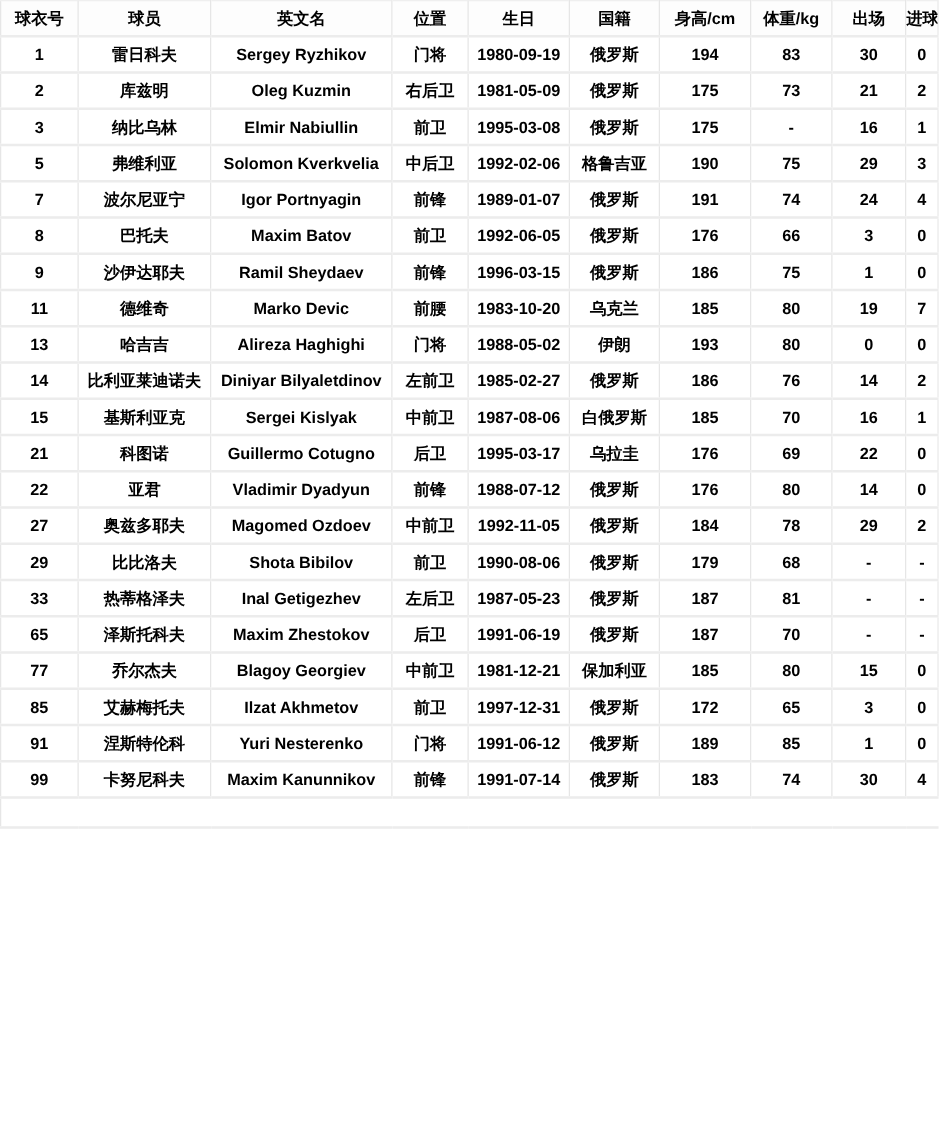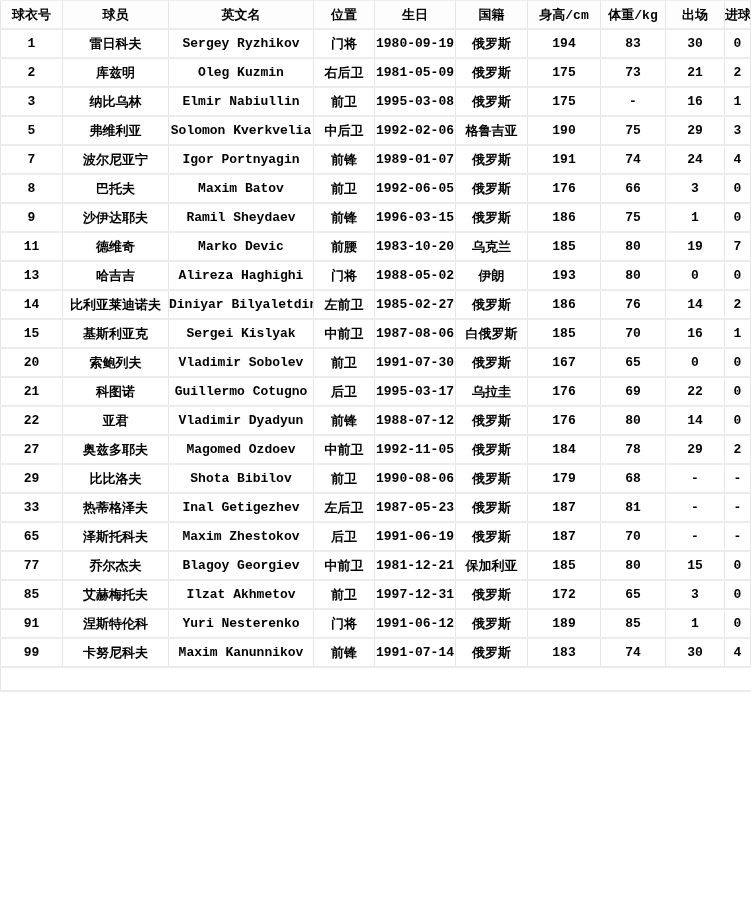--- a/index.html
+++ b/index.html
@@ -12,21 +12,20 @@
     height: 910px;
     overflow: hidden;
     font-family: "Liberation Sans", sans-serif;
   }
   table.roster {
     border-collapse: collapse;
     table-layout: fixed;
     width: 751px;
     border-left: 1px solid #e6e6e6;
     border-top: 1px solid #efefef;
-    font-family: Liberation Mono, monospace;
   }
   table.roster th,
   table.roster td {
     border-right: 1px solid #e6e6e6;
     border-bottom: 2px solid #ececec;
     text-align: center;
     vertical-align: middle;
     font-weight: bold;
     font-size: 13px;
     color: #000000;
@@ -214,32 +213,20 @@
         <td>Sergei Kislyak</td>
         <td>中前卫</td>
         <td>1987-08-06</td>
         <td>白俄罗斯</td>
         <td>185</td>
         <td>70</td>
         <td>16</td>
         <td>1</td>
       </tr>
       <tr>
-        <td>20</td>
-        <td>索鲍列夫</td>
-        <td>Vladimir Sobolev</td>
-        <td>前卫</td>
-        <td>1991-07-30</td>
-        <td>俄罗斯</td>
-        <td>167</td>
-        <td>65</td>
-        <td>0</td>
-        <td>0</td>
-      </tr>
-      <tr>
         <td>21</td>
         <td>科图诺</td>
         <td>Guillermo Cotugno</td>
         <td>后卫</td>
         <td>1995-03-17</td>
         <td>乌拉圭</td>
         <td>176</td>
         <td>69</td>
         <td>22</td>
         <td>0</td>

